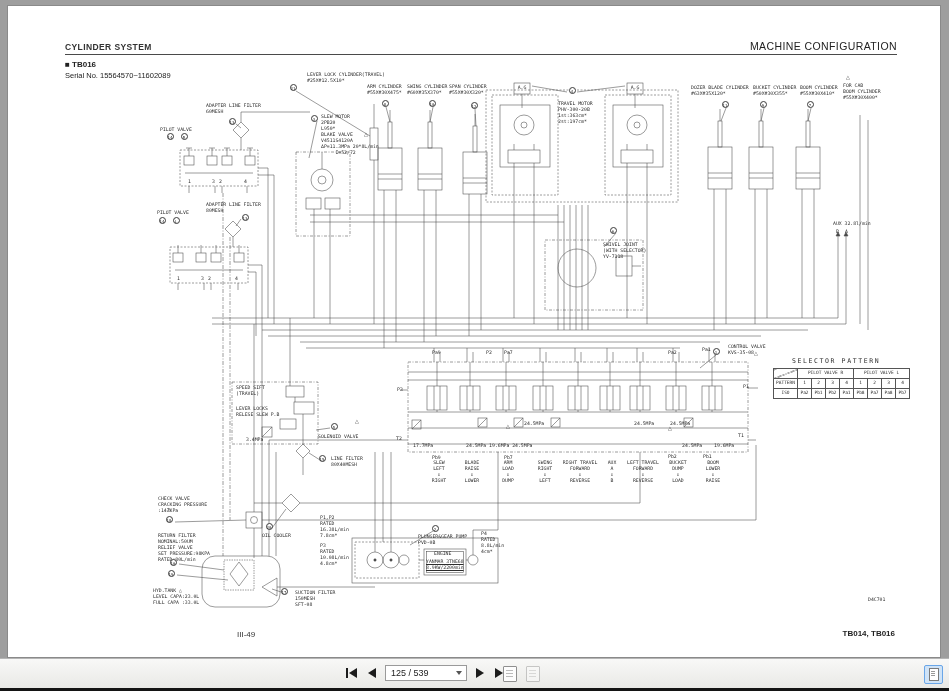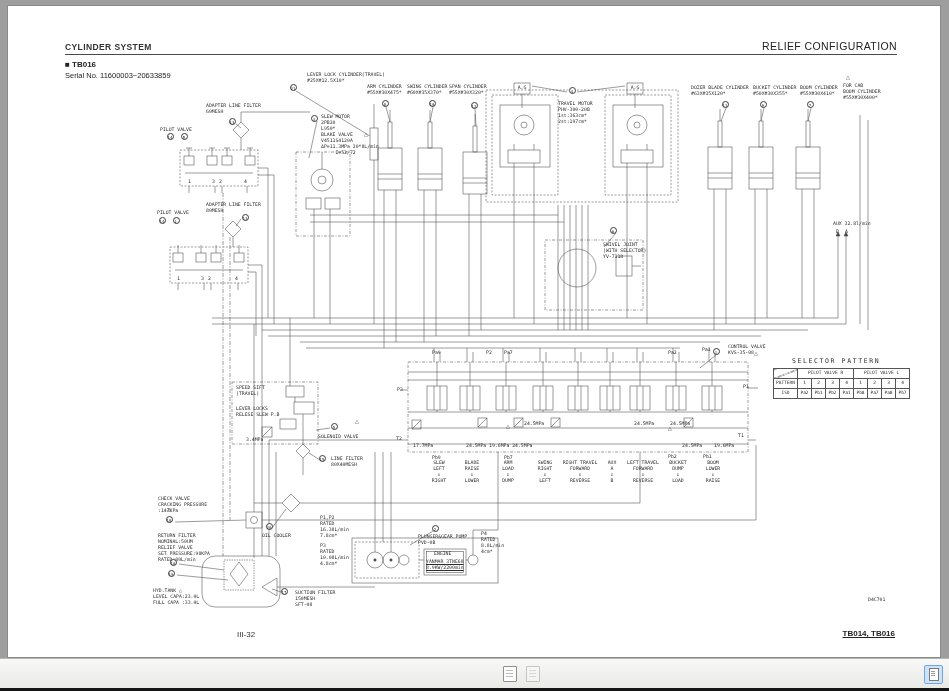--- a/index.html
+++ b/index.html
@@ -7,21 +7,21 @@
           font-family:"Liberation Sans",sans-serif;}
   .page{position:absolute;left:7px;top:5px;width:934px;height:653px;background:#ffffff;
         border:1px solid #8a8a8a;box-sizing:border-box;}
   
   .hdr-left{position:absolute;left:65px;top:42px;font-size:8.5px;font-weight:bold;color:#333;letter-spacing:.4px;}
   .hdr-right{position:absolute;right:52px;top:40px;font-size:10.5px;color:#222;letter-spacing:.4px;}
   .hdr-rule{position:absolute;left:65px;right:52px;top:54px;height:1px;background:#4a4a4a;}
   .model{position:absolute;left:65px;top:60px;font-size:8px;font-weight:bold;color:#222;}
   .serial{position:absolute;left:65px;top:71px;font-size:7.5px;color:#222;}
   .foot-page{position:absolute;left:237px;top:630px;font-size:8px;color:#333;}
-  .foot-models{position:absolute;right:54px;top:629px;font-size:8px;font-weight:bold;color:#222;text-decoration:underline;}
+  .foot-models{position:absolute;right:54px;top:629px;font-size:8px;font-weight:bold;color:#222;}
   
   .schematic{position:absolute;left:0;top:0;pointer-events:none;}
   
   #labels-layer{position:absolute;left:0;top:0;width:949px;height:691px;pointer-events:none;}
   .dlbl{position:absolute;font:4.8px/1.25 "DejaVu Sans Mono",monospace;color:#2d2d2d;white-space:pre;}
   .dlbl.ctr{transform:translateX(-50%);text-align:center;}
   .dlbl.und{text-decoration:underline;}
   .dcirc{position:absolute;width:7px;height:7px;border:1px solid #3a3a3a;border-radius:50%;
          font:4px/7px "DejaVu Sans Mono",monospace;text-align:center;color:#2d2d2d;background:#fff;box-sizing:border-box;}
   .dtri{position:absolute;font-size:5px;line-height:1;color:#2d2d2d;}
@@ -622,25 +622,25 @@
       <span class="dtri" style="left: 846px; top: 75px;">△</span>
       <span class="dtri" style="left: 364px; top: 132px;">△</span>
       <span class="dtri" style="left: 167px; top: 507px;">△</span>
       <span class="dtri" style="left: 506px; top: 424px;">△</span>
       <span class="dtri" style="left: 668px; top: 426px;">△</span>
       <span class="dtri" style="left: 754px; top: 351px;">△</span>
       <span class="dtri" style="left: 355px; top: 419px;">△</span>
     </div>
 
   <div class="hdr-left">CYLINDER SYSTEM</div>
-  <div class="hdr-right">RELIEF CONFIGURATION</div>
+  <div class="hdr-right">MACHINE CONFIGURATION</div>
   <div class="hdr-rule"></div>
   <div class="model">■ TB016</div>
-  <div class="serial">Serial No. 11600003~20633859</div>
-  <div class="foot-page">III-32</div>
+  <div class="serial">Serial No. 15564570~11602089</div>
+  <div class="foot-page">III-49</div>
   <div class="foot-models">TB014, TB016</div>
 
   <div class="op-pattern">
     <div class="op-title">SELECTOR PATTERN</div>
     <table id="op-table">
         <tbody>
           <tr>
             <td class="diag rowhead"></td>
             <td colspan="4">PILOT VALVE R</td>
             <td colspan="4">PILOT VALVE L</td>
@@ -665,20 +665,40 @@
             <td>Pb8</td>
             <td>Pa7</td>
             <td>Pa8</td>
             <td>Pb7</td>
           </tr>
         </tbody>
       </table>
   </div>
 
   <div class="toolbar">
+    <div class="nav-group">
+      <div class="nav-btn">
+        <span class="vbar"></span>
+        <span class="tri-l"></span>
+      </div>
+      <div class="nav-btn">
+        <span class="tri-l"></span>
+      </div>
+      <div class="page-input">
+        <span class="txt">125 / 539</span>
+        <span class="caret"></span>
+      </div>
+      <div class="nav-btn">
+        <span class="tri-r"></span>
+      </div>
+      <div class="nav-btn">
+        <span class="tri-r"></span>
+        <span class="vbar"></span>
+      </div>
+    </div>
     <div class="hist-group">
       <div class="hist-icon"></div>
       <div class="hist-icon dim"></div>
     </div>
     <div class="viewmode-btn">
       <span class="pg"></span>
     </div>
   </div>
   <div class="bottom-strip"></div>
 </div>

